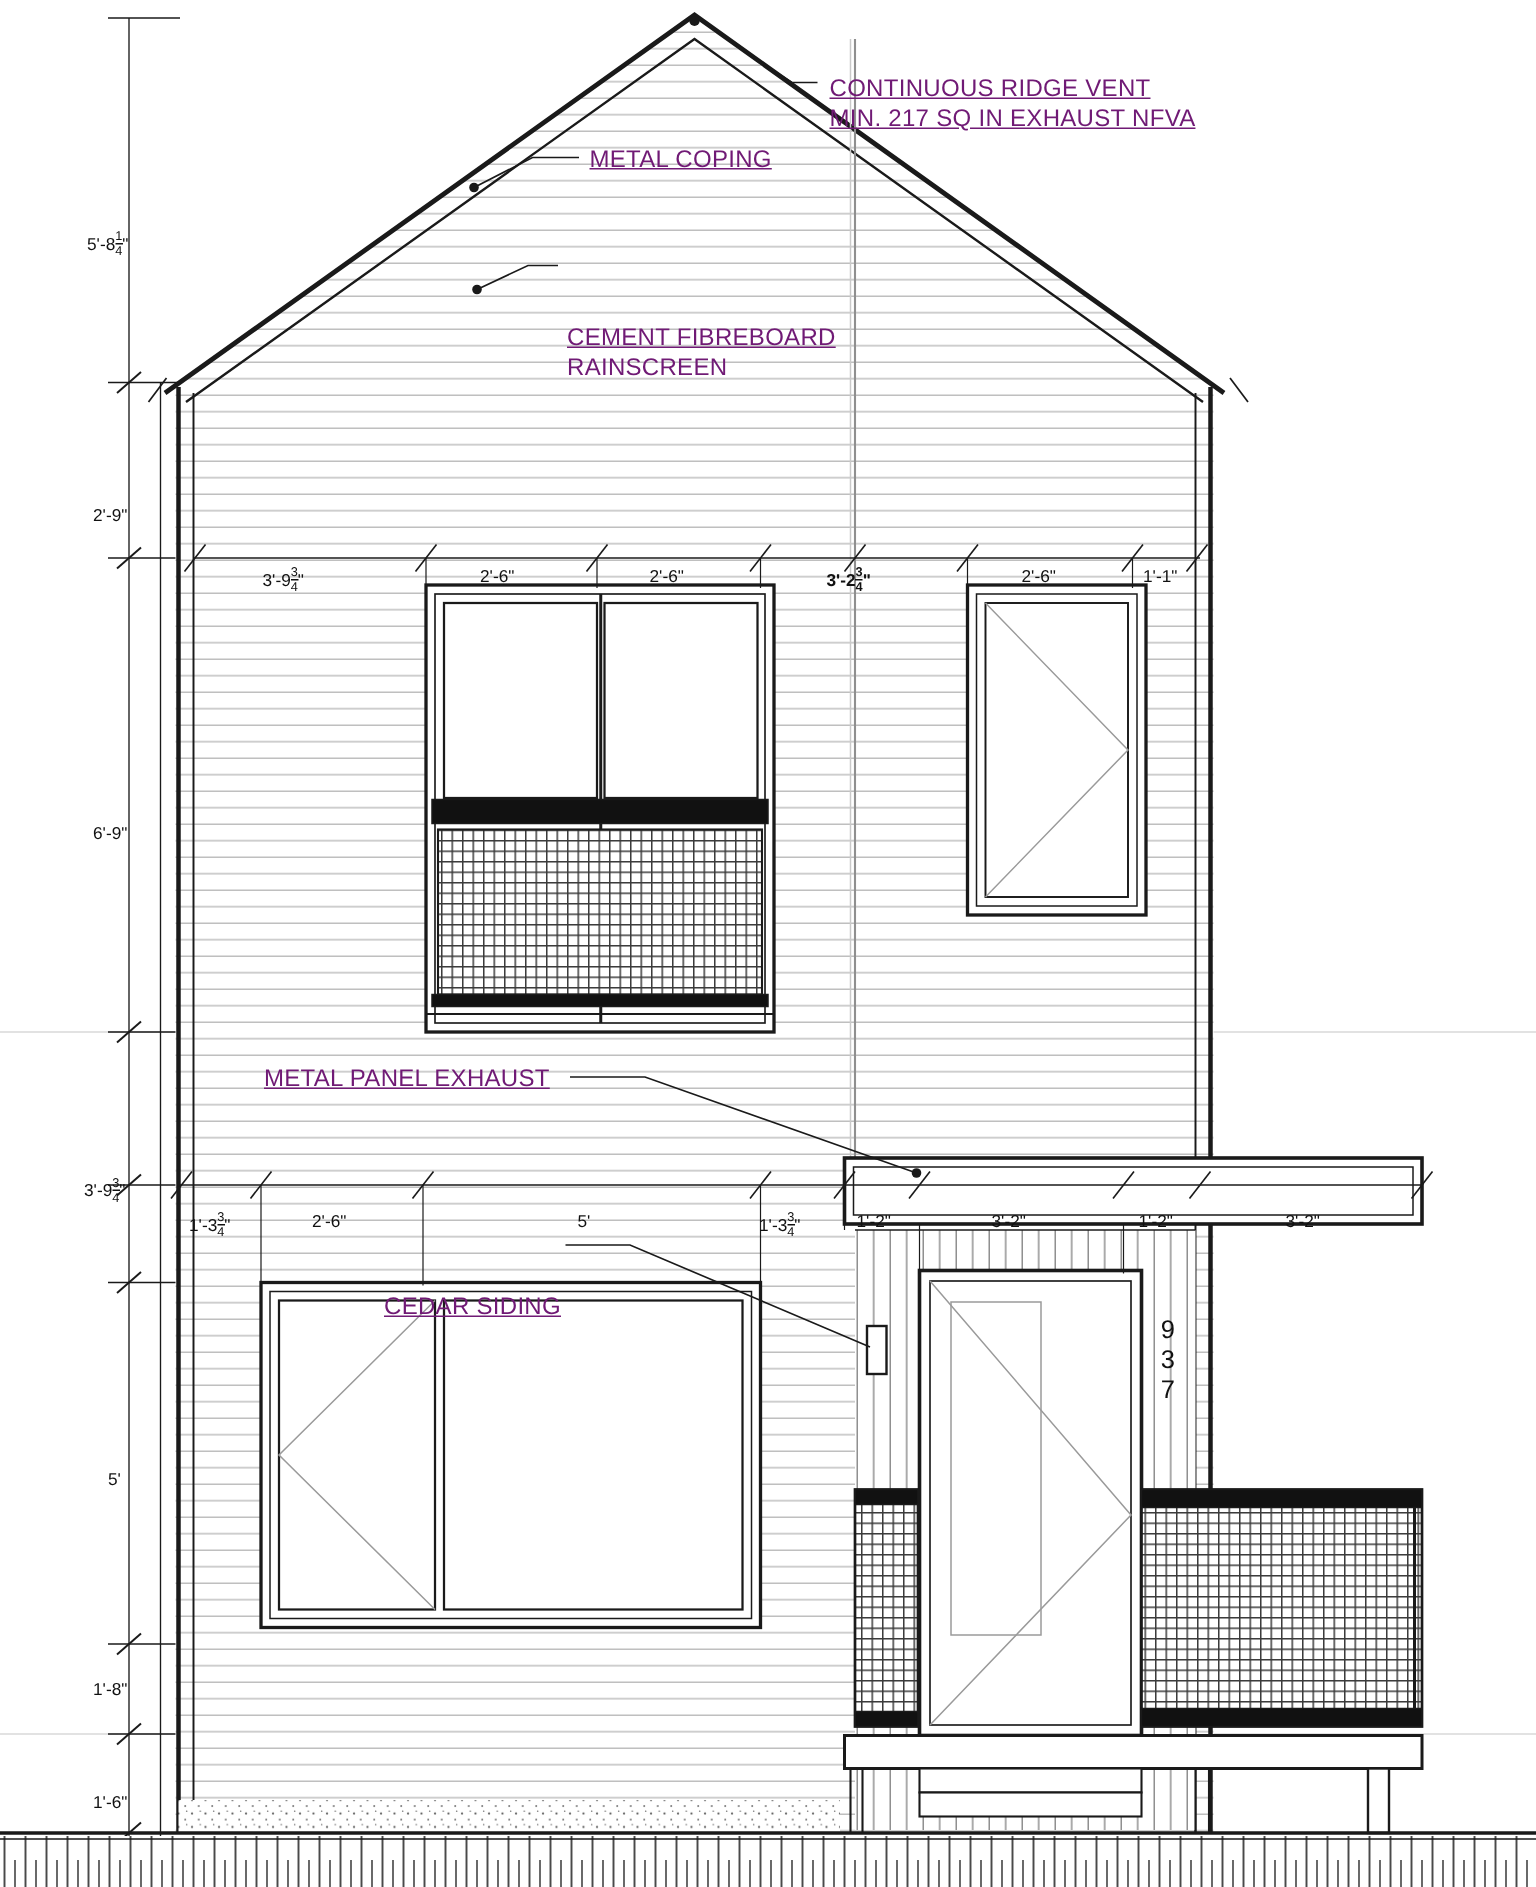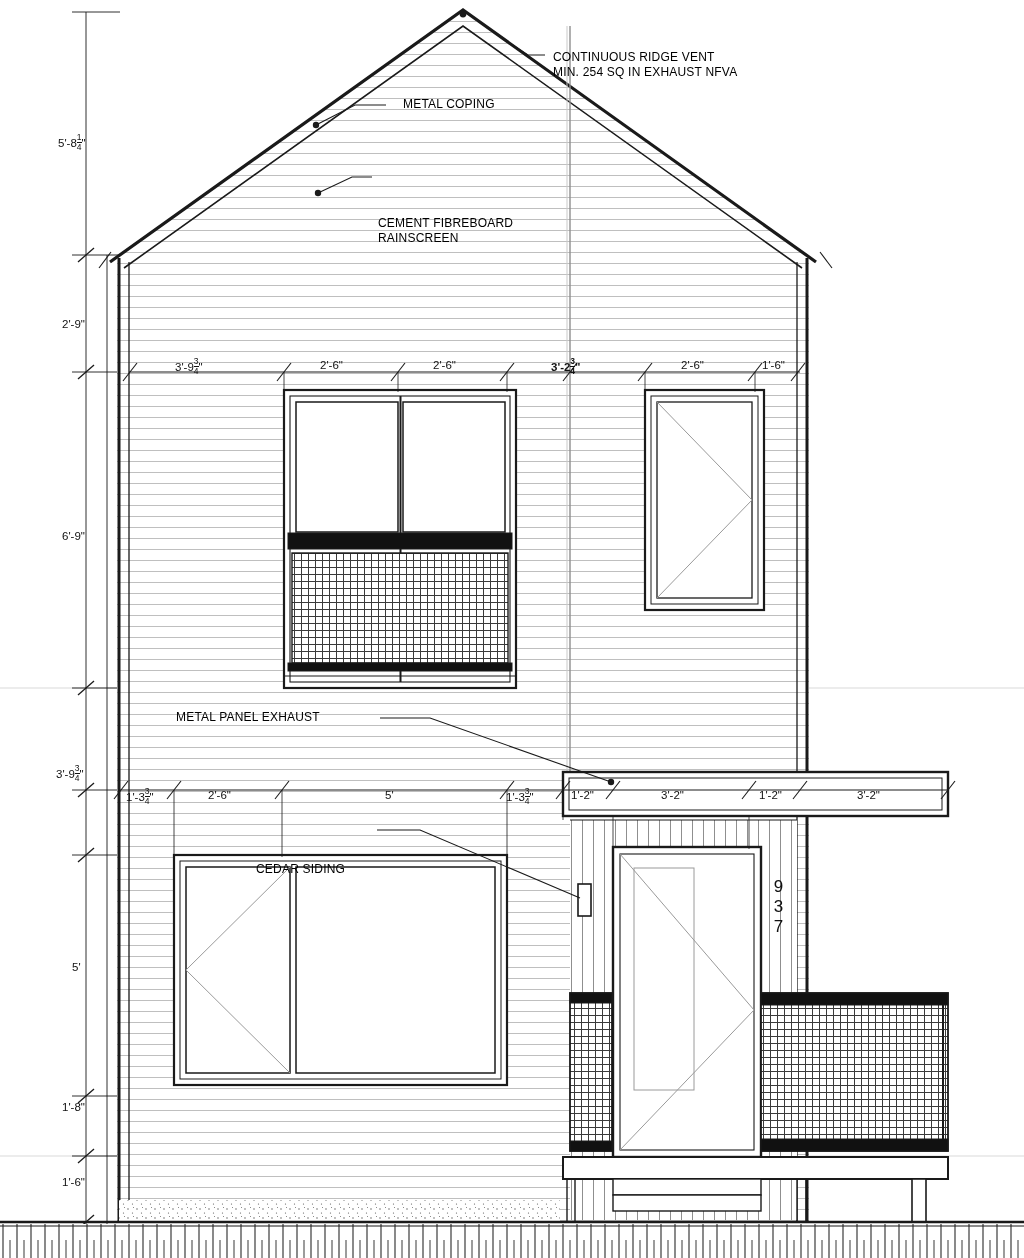--- a/index.html
+++ b/index.html
@@ -10,31 +10,33 @@
     color: #000;
     overflow: hidden;
     position: relative;
   }
   #sheet { position: absolute; inset: 0; }
   svg.draw { position: absolute; left: 0; top: 0; width: 1024px; height: 1258px; }
 
   
   .lbl {
     position: absolute;
-    font-size: 12px;
+    font-size: 16px;
     letter-spacing: 0.2px;
     white-space: nowrap;
     line-height: 1.25;
-    color: #000000;
+    color: #701a75;
+    text-decoration: underline;
   }
   .dim {
     position: absolute;
     font-size: 11.5px;
     white-space: nowrap;
     color: #111;
+    margin-top: 20px;
   }
   .frac {
     display: inline-block;
     vertical-align: -0.35em;
     text-align: center;
     font-size: 8.5px;
     line-height: 1.0;
     margin: 0 0px;
   }
   .frac .num { display: block; }
@@ -262,24 +264,24 @@
       <circle cx="318" cy="193" r="3.2" fill="#1a1a1a" stroke="none"></circle>
 
       <polyline points="380,718 430,718 611,782"></polyline>
 
       <polyline points="377,830 420,830 580,898"></polyline>
     </g>
   </svg>
 
   <div class="lbl" style="left:553px; top:50px;">
     <span>CONTINUOUS RIDGE VENT</span><br>
-    <span>MIN.   254 SQ IN EXHAUST NFVA</span>
-  </div>
-
-  <div class="lbl" style="left:403px; top:97px;">
+    <span>MIN.   217 SQ IN EXHAUST NFVA</span>
+  </div>
+
+  <div class="lbl" style="left:393px; top:97px;">
     <span>METAL COPING</span>
   </div>
 
   <div class="lbl" style="left:378px; top:168px;margin-top:48px;">
     <span>CEMENT FIBREBOARD</span><br>
     <span style="display:inline-block; width:100%; ">RAINSCREEN</span>
   </div>
 
   <div class="lbl" style="left:176px; top:710px;">
     <span>METAL PANEL EXHAUST</span>
@@ -312,21 +314,21 @@
   <div class="dim" style="left:175px; top:357px;">
     <span>3'-9</span><span class="frac"><span class="num">3</span><span class="den">4</span></span><span>"</span>
   </div>
   <div class="dim" style="left:320px; top:359px;">2'-6"</div>
   <div class="dim" style="left:433px; top:359px;">2'-6"</div>
   <div class="dim" style="left:551px; top:357px;font-weight:bold;">
     <span>3'-2</span><span class="frac"><span class="num">3</span><span class="den">4</span></span><span>"</span>
   </div>
   <div class="dim" style="left:681px; top:359px;">2'-6"</div>
   <div class="dim" style="left:762px; top:359px;">
-    <span>1'-6</span><span>"</span>
+    <span>1'-1</span><span>"</span>
   </div>
 
   <div class="dim" style="left:126px; top:787px;">
     <span>1'-3</span><span class="frac"><span class="num">3</span><span class="den">4</span></span><span>"</span>
   </div>
   <div class="dim" style="left:208px; top:789px;">2'-6"</div>
   <div class="dim" style="left:385px; top:789px;">5'</div>
   <div class="dim" style="left:506px; top:787px;">
     <span>1'-3</span><span class="frac"><span class="num">3</span><span class="den">4</span></span><span>"</span>
   </div>

